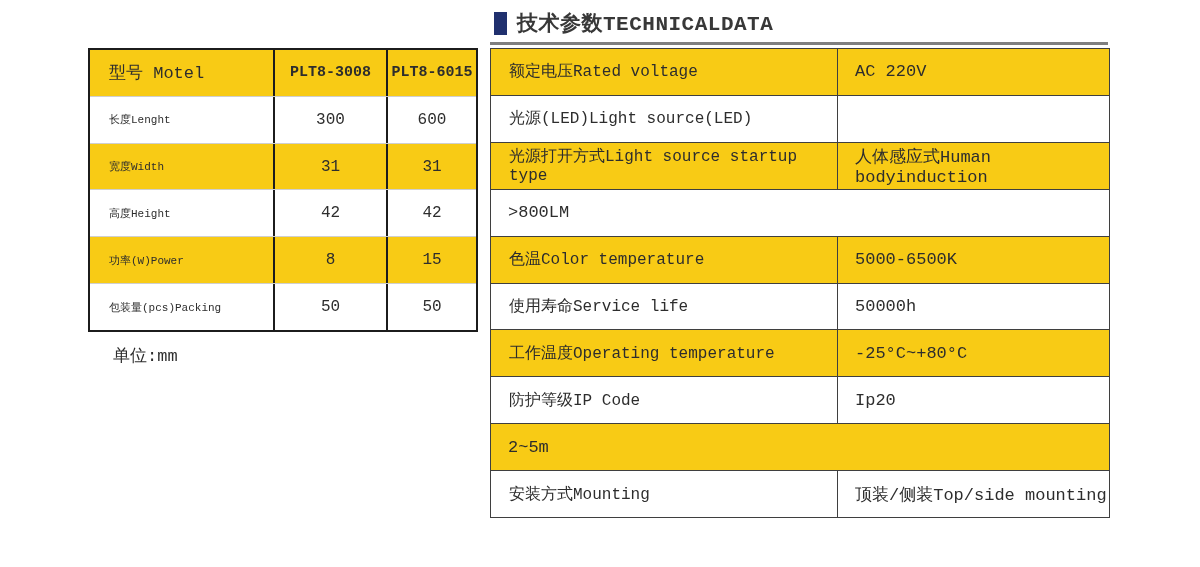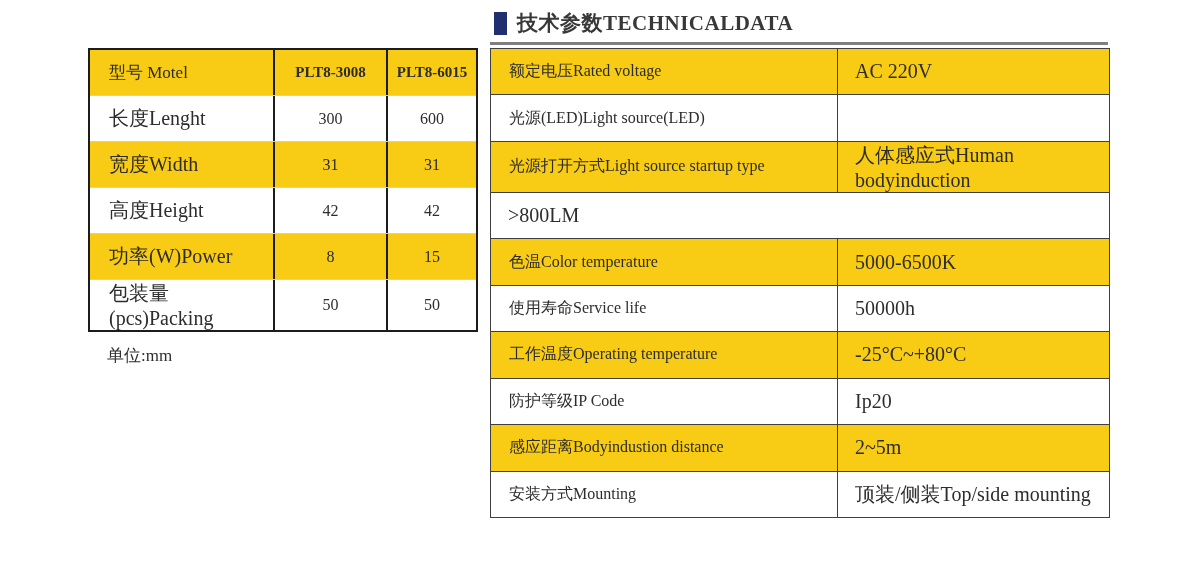--- a/index.html
+++ b/index.html
@@ -1,21 +1,21 @@
 <!DOCTYPE html>
 <html><head>
 <meta charset="utf-8">
 <style>
   * { margin:0; padding:0; box-sizing:border-box; }
   html,body { background:#ffffff; }
   .canvas {
     position:relative;
     width:1200px; height:567px;
     background:#ffffff;
-    font-family:Liberation Serif, serif;
+    font-family:Liberation Mono, monospace;
     color:#2d2d2d;
     overflow:hidden;
   }
 
   
   .sec-header { position:absolute; left:490px; top:8px; width:620px; }
   .sec-title-line { display:flex; align-items:center; height:30px; }
   .sec-bullet { width:13px; height:23px; background:#20306e; margin-left:4px; flex:0 0 auto; }
   .sec-title { margin-left:10px; font-size:21px; font-weight:600; color:#383838; letter-spacing:0.5px; }
   .sec-underline { margin-top:4px; height:3px; background:#7f7f7f; width:618px; }
@@ -24,51 +24,51 @@
   .ltable {
     position:absolute; left:88px; top:48px;
     width:390px; height:284px;
     border:2px solid #1c1c1c;
     display:flex; flex-direction:column;
     background:#d946ef;
   }
   .lrow { flex:1; display:flex; align-items:stretch; }
   .lrow + .lrow { border-top:1px solid #cfcfcf; }
   .lcell { display:flex; align-items:center; }
-  .lc1 { width:183px; padding-left:19px; font-size:20px; }
+  .lc1 { width:183px; padding-left:19px; font-size:11px; }
   .lc2 { width:113px; justify-content:center; font-size:16px; border-left:2px solid #1c1c1c; }
   .lc3 { flex:1; justify-content:center; font-size:16px; border-left:2px solid #1c1c1c; }
   .lrow.head .lc2, .lrow.head .lc3 { font-size:15px; font-weight:700; }
   .lrow.head .lc1 { font-size:17px; }
   .row-yellow { background:#f8cb15; }
   .row-white  { background:#ffffff; }
 
   .unit-note {
-    position:absolute; left:107px; top:344px;
+    position:absolute; left:113px; top:344px;
     font-size:17px; color:#2d2d2d;
   }
 
   
   .rtable {
     position:absolute; left:490px; top:48px;
     width:620px; height:470px;
     border:1px solid #3f3f3f;
     display:flex; flex-direction:column;
     background:#ffffff;
   }
   .rrow { flex:1; display:flex; align-items:stretch; }
   .rrow + .rrow { border-top:1px solid #3f3f3f; }
   .rlabel {
     width:347px; display:flex; align-items:center;
     padding-left:18px; font-size:16px;
     border-right:1px solid #3f3f3f;
   }
   .rvalue {
     flex:1; display:flex; align-items:center;
-    padding-left:17px; font-size:20px;
+    padding-left:17px; font-size:17px;
   }
 </style>
 </head>
 <body>
 
 <div class="canvas">
 
   <div class="sec-header">
     <div class="sec-title-line">
       <span class="sec-bullet"></span>
@@ -137,21 +137,20 @@
     </div>
     <div class="rrow row-yellow">
       <div class="rlabel">工作温度Operating temperature</div>
       <div class="rvalue">-25°C~+80°C</div>
     </div>
     <div class="rrow row-white">
       <div class="rlabel">防护等级IP Code</div>
       <div class="rvalue">Ip20</div>
     </div>
     <div class="rrow row-yellow">
-      <div class="rlabel">感应距离Bodyindustion distance</div>
       <div class="rvalue">2~5m</div>
     </div>
     <div class="rrow row-white">
       <div class="rlabel">安装方式Mounting</div>
       <div class="rvalue">顶装/侧装Top/side mounting</div>
     </div>
   </div>
 
 </div>
 

